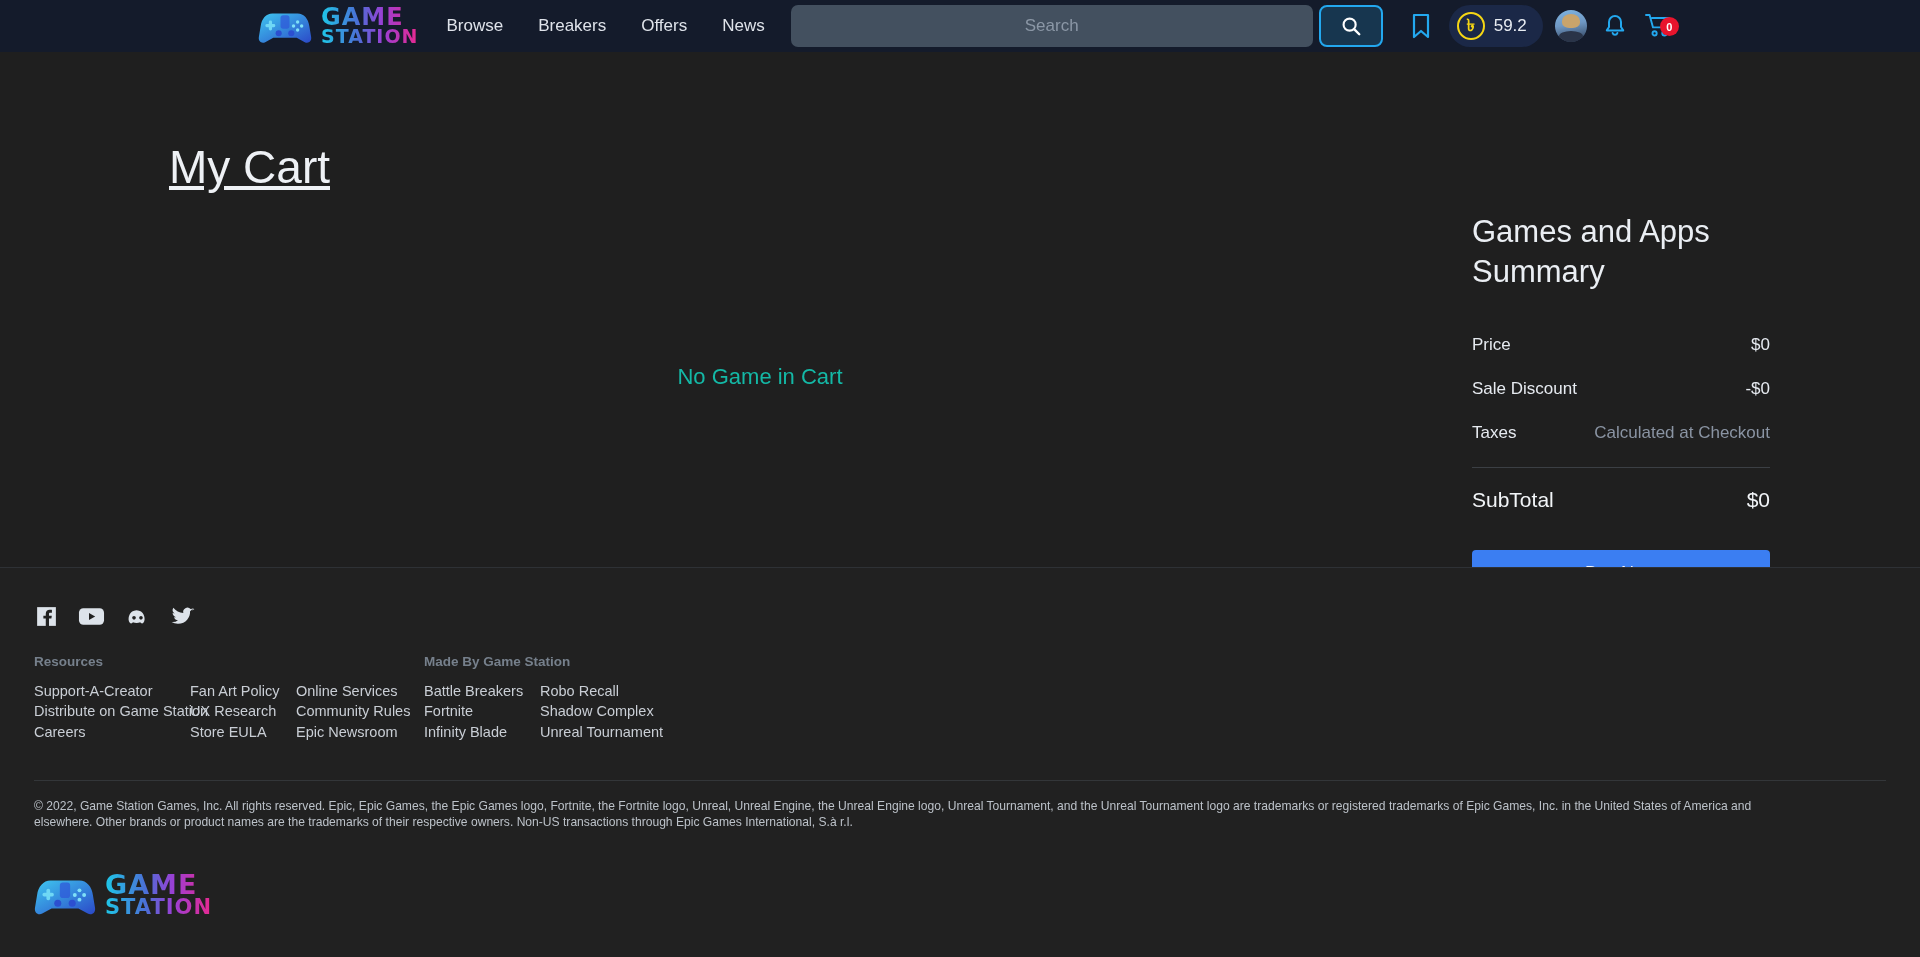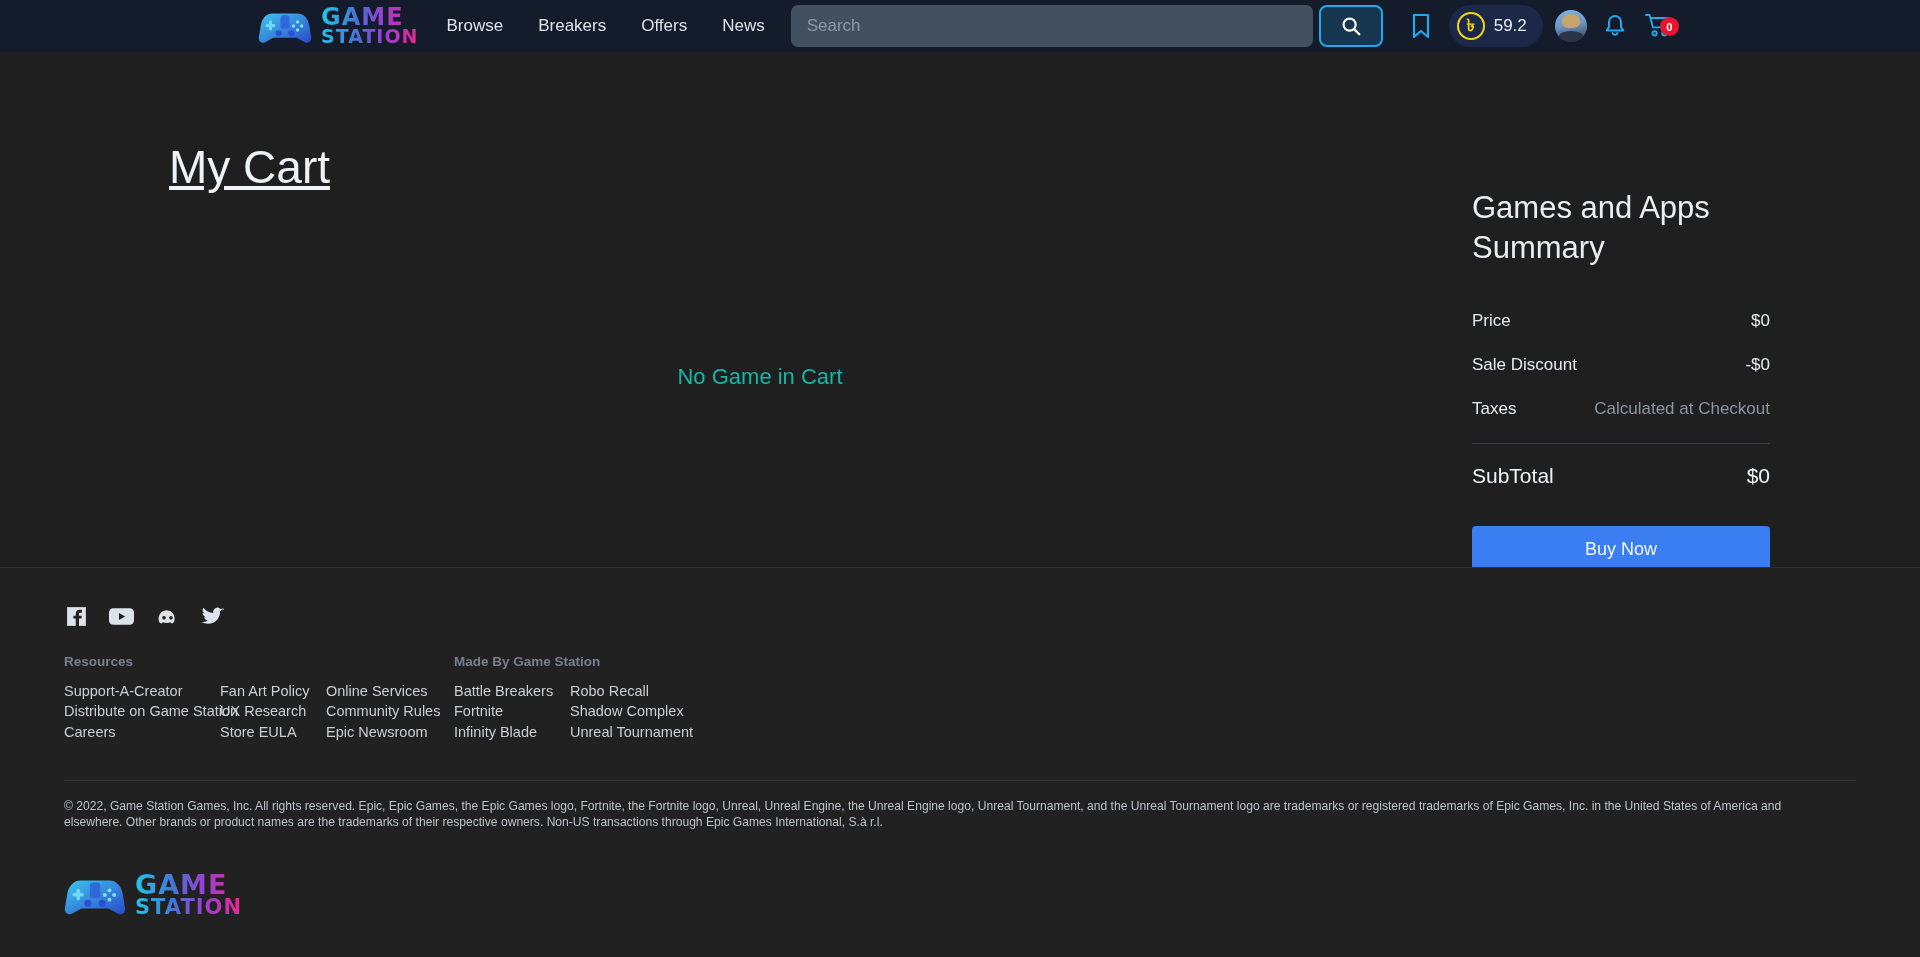--- a/index.html
+++ b/index.html
@@ -41,20 +41,21 @@
 
   .search-box {
     margin-left: 26px;
     width: 522px; height: 42px;
     background: #43505f;
     border: none; border-radius: 7px;
     color: #fdba74; font-size: 17px;
     padding: 0 16px;
     font-family: "Liberation Sans", sans-serif;
     outline: none;
+    text-align: center;
   }
   .search-box::placeholder { color: #8b97a6; }
 
   .search-btn {
     margin-left: 6px;
     width: 64px; height: 42px;
     background: #17364f;
     border: 2px solid #23a8ef;
     border-radius: 8px;
     display: flex; align-items: center; justify-content: center;
@@ -125,21 +126,21 @@
     left: 0; right: 400px;
     top: 312px;
     text-align: center;
     color: #14b8a6;
     font-size: 22px;
   }
 
   .summary {
     position: absolute;
     right: 150px;
-    top: 136px;
+    top: 160px;
     width: 298px;
   }
   .summary h2 {
     color: #eaeef3;
     font-size: 31px;
     font-weight: normal;
     line-height: 1.28;
     margin-bottom: 44px;
   }
   .sum-row {
@@ -158,21 +159,21 @@
     background: #3b7ef2; border: none; border-radius: 4px;
     color: #f2f6ff; font-size: 18px; cursor: pointer;
     font-family: "Liberation Sans", sans-serif;
     margin-top: 15px;
   }
 
   
   .footer {
     background: #212121;
     border-top: 1px solid #2e3135;
-    padding: 24px 64px 0;
+    padding: 24px 34px 0;
     height: 390px;
     position: relative;
   }
   .socials { display: flex; gap: 19px; align-items: center; margin: 12px 0 25px; }
   .soc { cursor: pointer; display: block; }
   .cols { display: flex; align-items: flex-start; }
   .col-group { display: flex; }
   .fcol { display: flex; flex-direction: column; }
   .fhead {
     color: #76808c; font-size: 13.5px; font-weight: bold;

